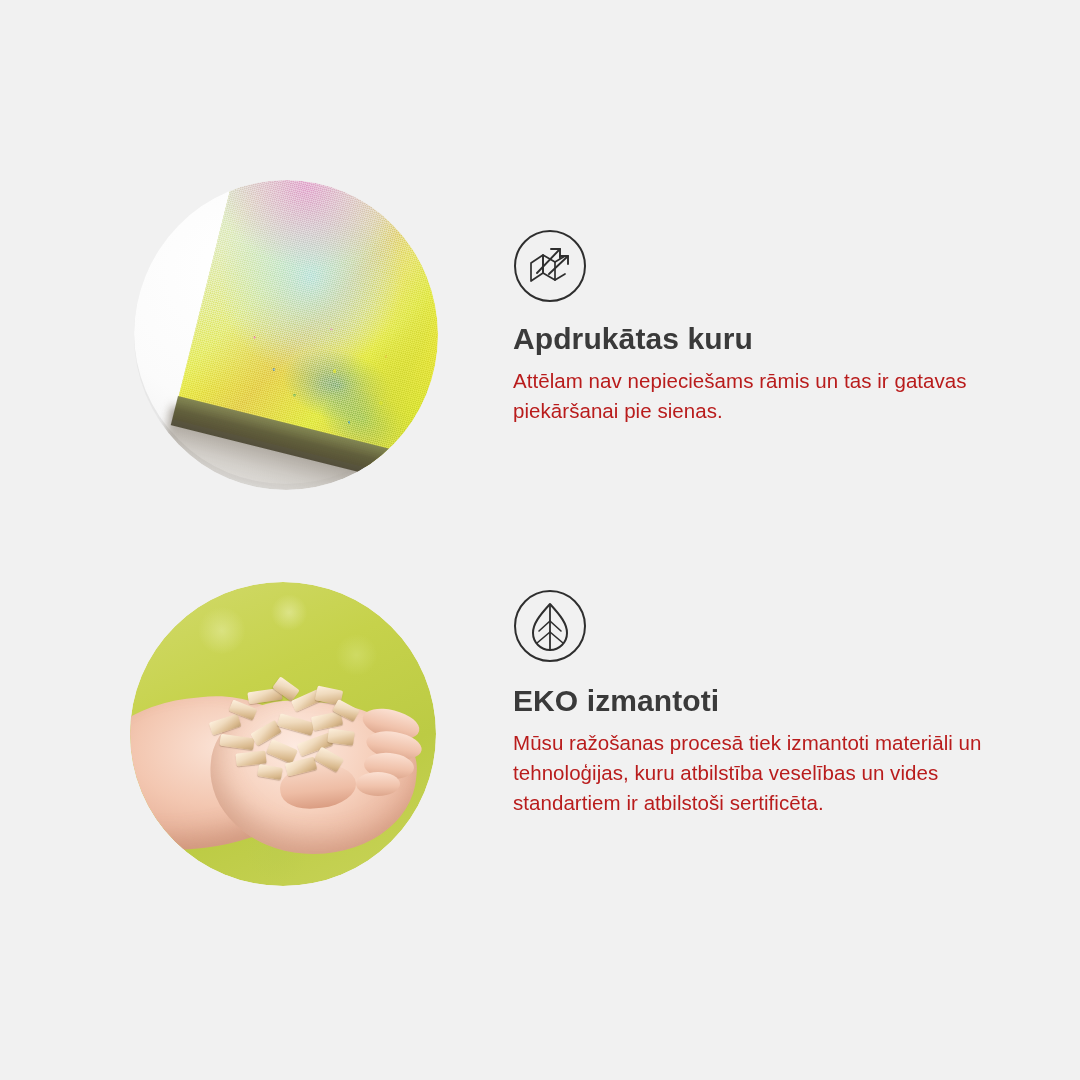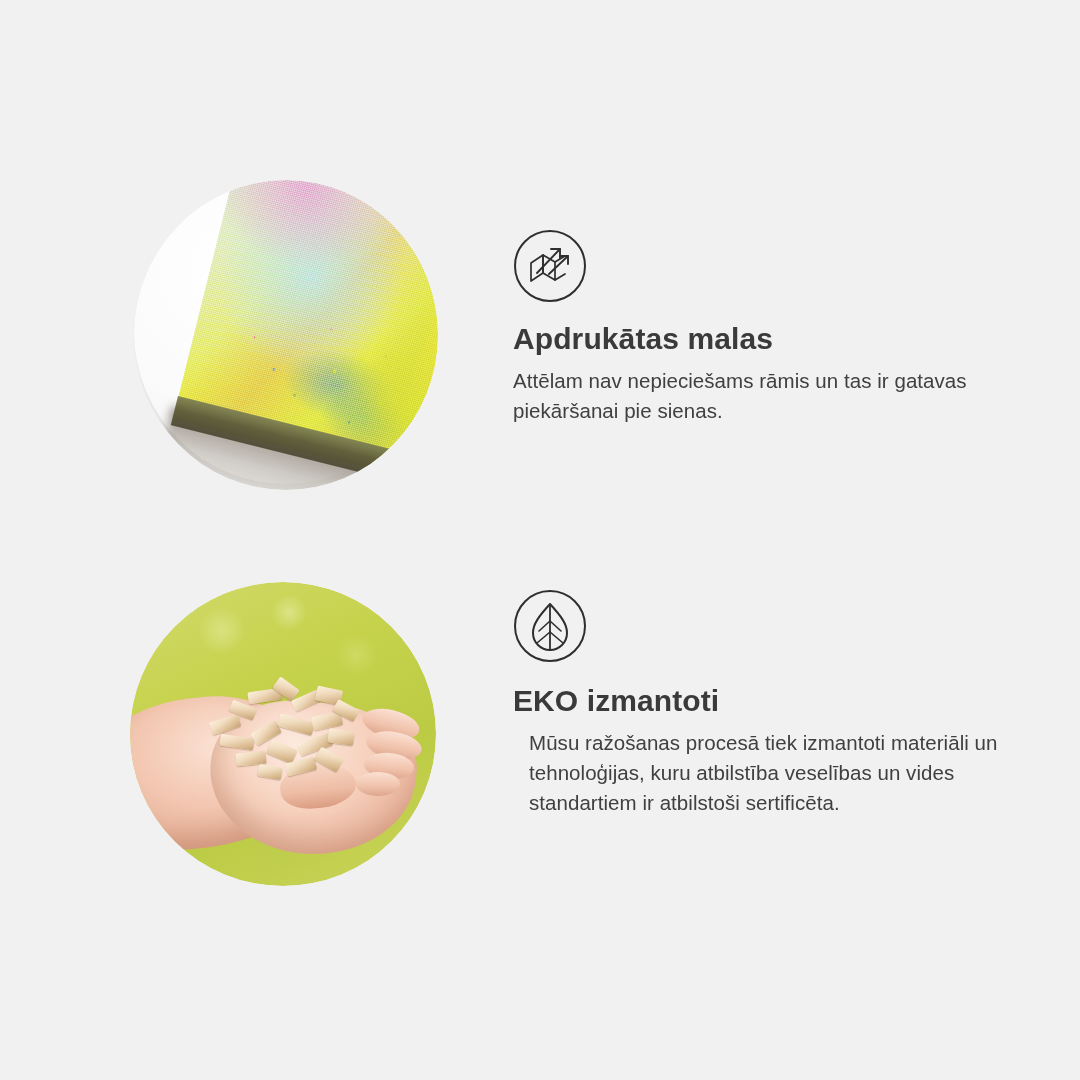--- a/index.html
+++ b/index.html
@@ -259,32 +259,32 @@
     font-size: 30px;
     font-weight: 700;
     color: #3a3a3a;
     letter-spacing: 0.1px;
     white-space: nowrap;
   }
   .feature-desc {
     position: absolute;
     font-size: 20.5px;
     line-height: 30px;
-    color: #404040;
+    color: #b91c1c;
     font-weight: 400;
     letter-spacing: 0.05px;
   }
 
   #icon-printed-edges { left: 513px; top: 229px; }
   #title-printed-edges { left: 513px; top: 322px; }
   #desc-printed-edges { left: 513px; top: 366px; width: 500px; }
 
   #icon-eco { left: 513px; top: 589px; }
   #title-eco { left: 513px; top: 684px; }
-  #desc-eco { left: 513px; top: 728px; width: 500px; margin-left: 16px; }
+  #desc-eco { left: 513px; top: 728px; width: 500px; }
 </style>
 </head>
 <body>
 
 <div class="page">
 
   <div class="feature">
 
     <div class="media-circle" id="media-canvas">
       <div class="disc-shadow"></div>
@@ -306,21 +306,21 @@
         <path d="M42 51 L52 45" fill="none" stroke="#2e2e2e" stroke-width="1.7" stroke-linecap="round"></path>
 
         <path d="M24 44 L47 20" fill="none" stroke="#2e2e2e" stroke-width="1.9" stroke-linecap="round"></path>
         <path d="M38 20 L47 20 L47 29" fill="none" stroke="#2e2e2e" stroke-width="1.9" stroke-linecap="round" stroke-linejoin="round"></path>
 
         <path d="M36 45 L55 27" fill="none" stroke="#2e2e2e" stroke-width="1.9" stroke-linecap="round"></path>
         <path d="M47 27 L55 27 L55 35" fill="none" stroke="#2e2e2e" stroke-width="1.9" stroke-linecap="round" stroke-linejoin="round"></path>
       </svg>
     </div>
 
-    <div class="feature-title" id="title-printed-edges">Apdrukātas malas</div>
+    <div class="feature-title" id="title-printed-edges">Apdrukātas kuru</div>
     <div class="feature-desc" id="desc-printed-edges">Attēlam nav nepieciešams rāmis un tas ir gatavas piekāršanai pie sienas.</div>
   </div>
 
   <div class="feature">
 
     <div class="media-circle" id="media-eco">
       <div class="eco-bg"></div>
       <div class="eco-clip">
         <div class="hand-left"></div>
         <div class="hand-right"></div>

